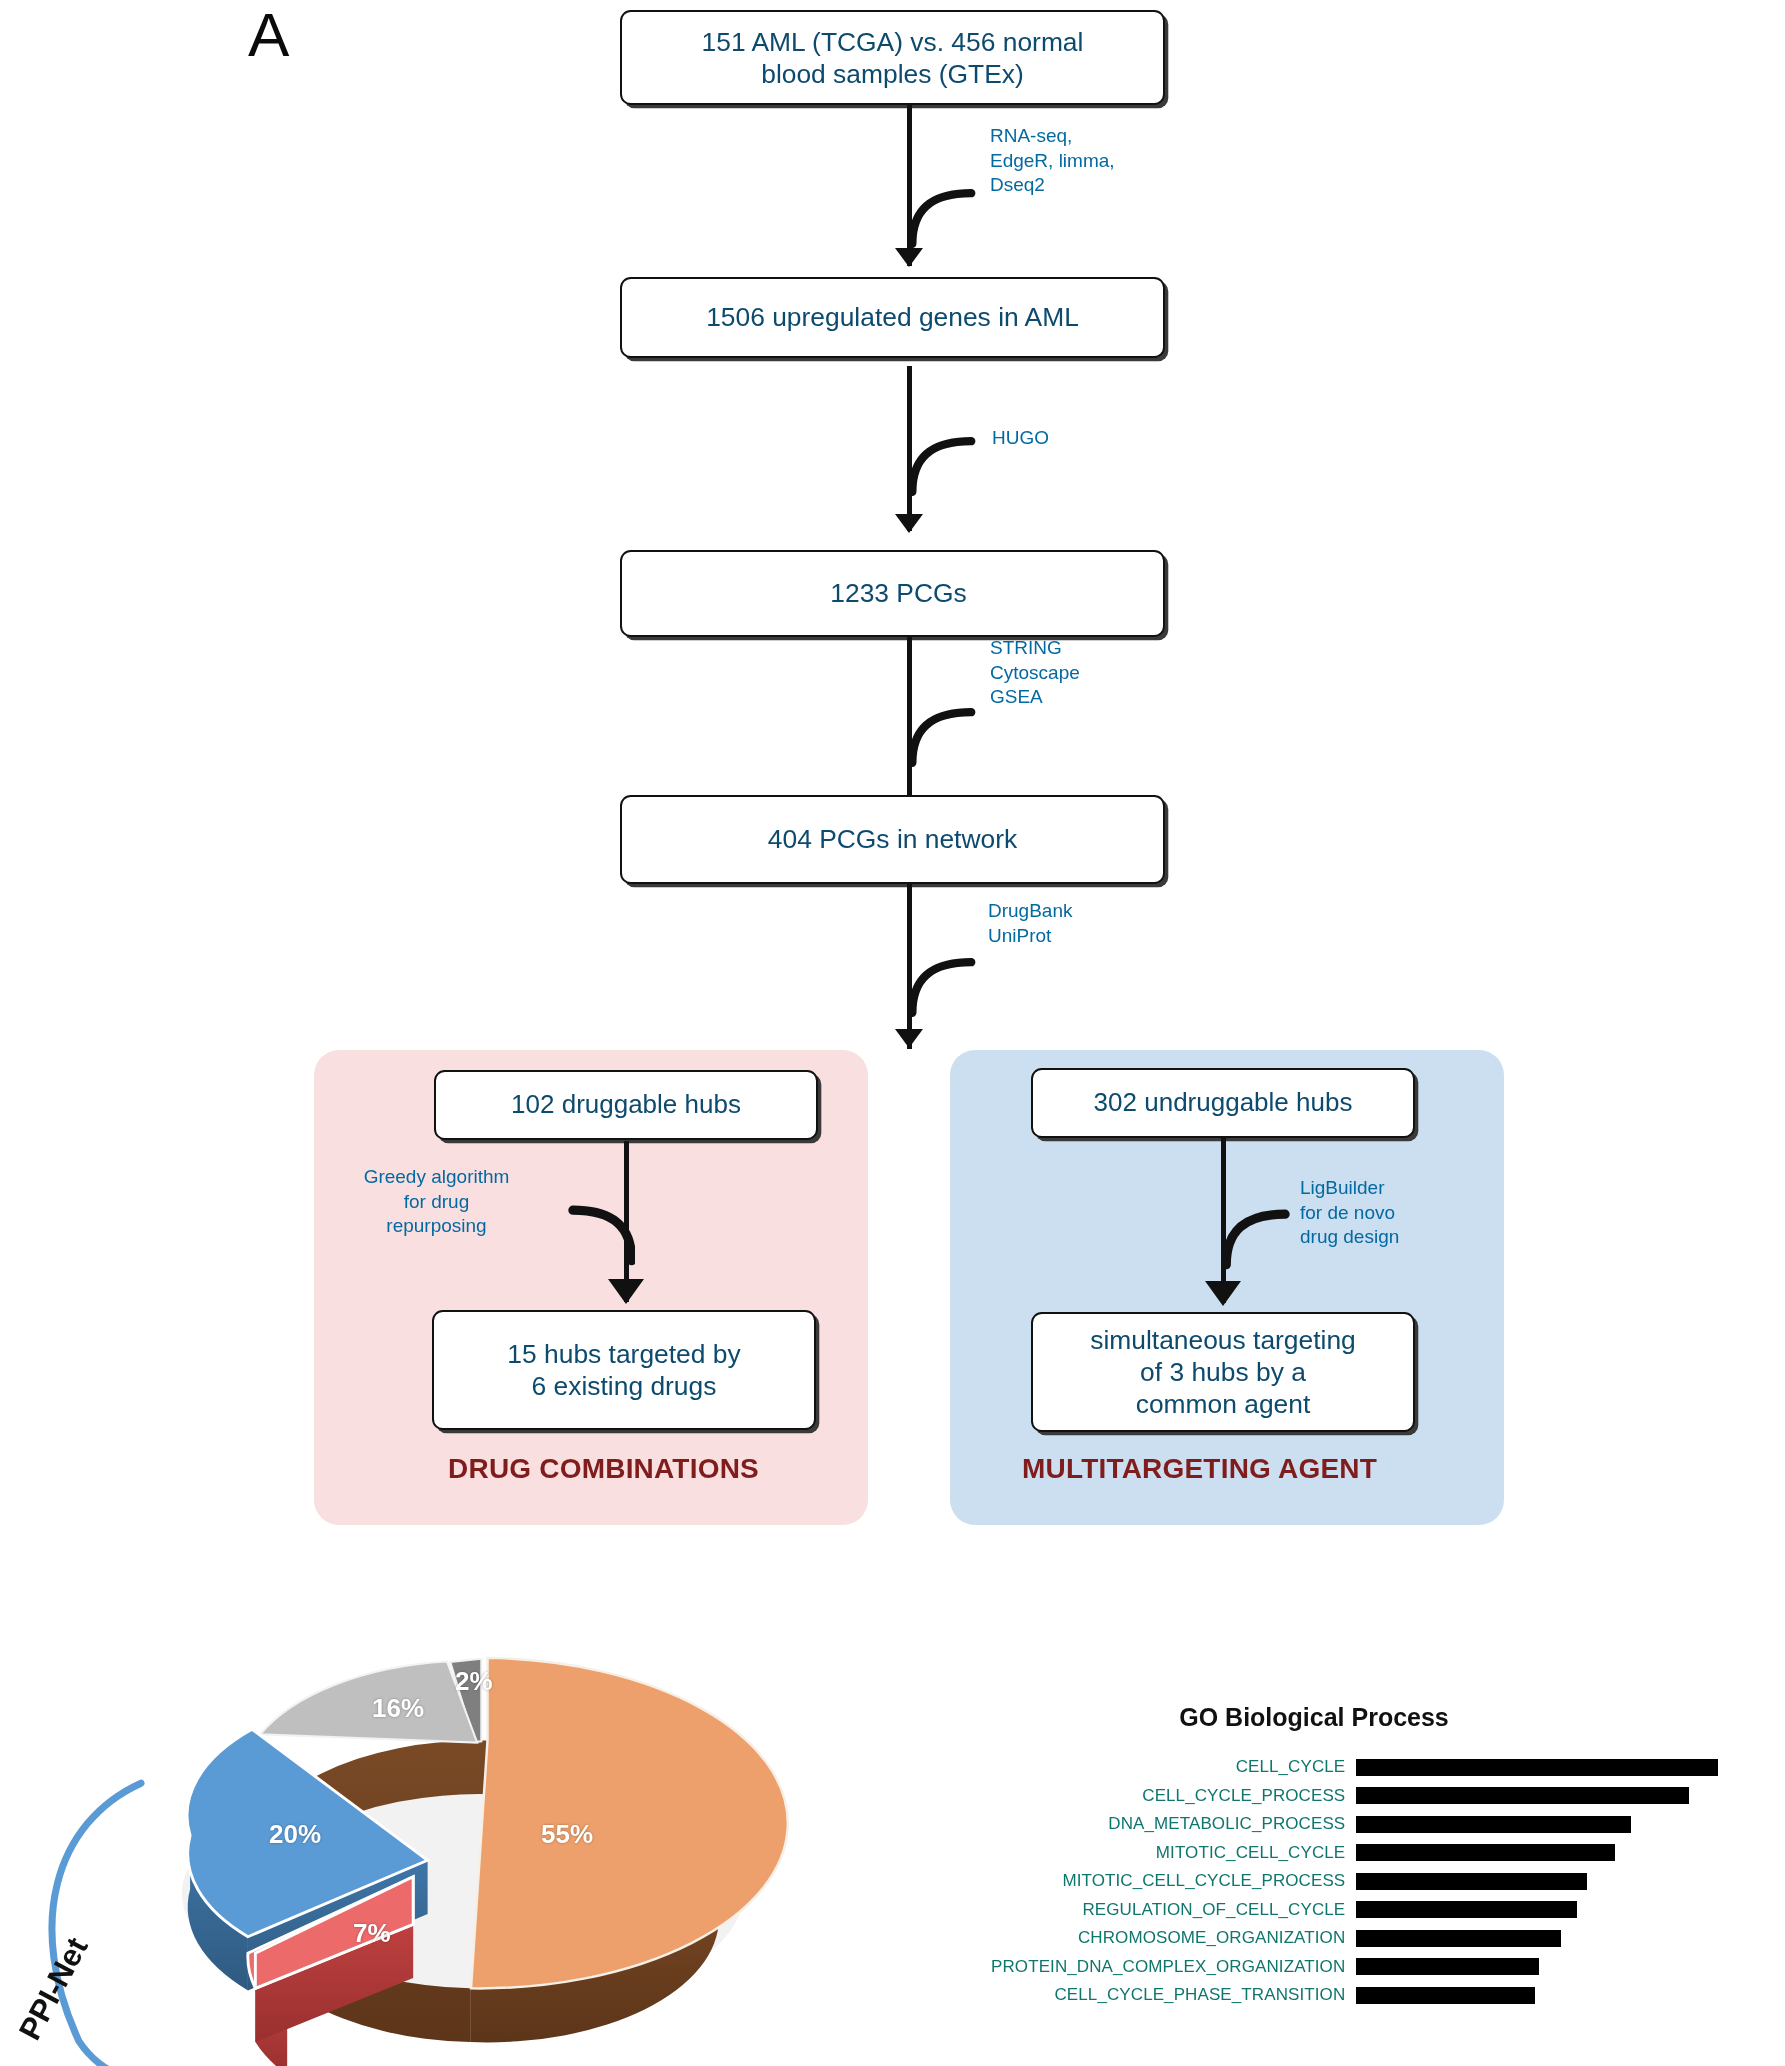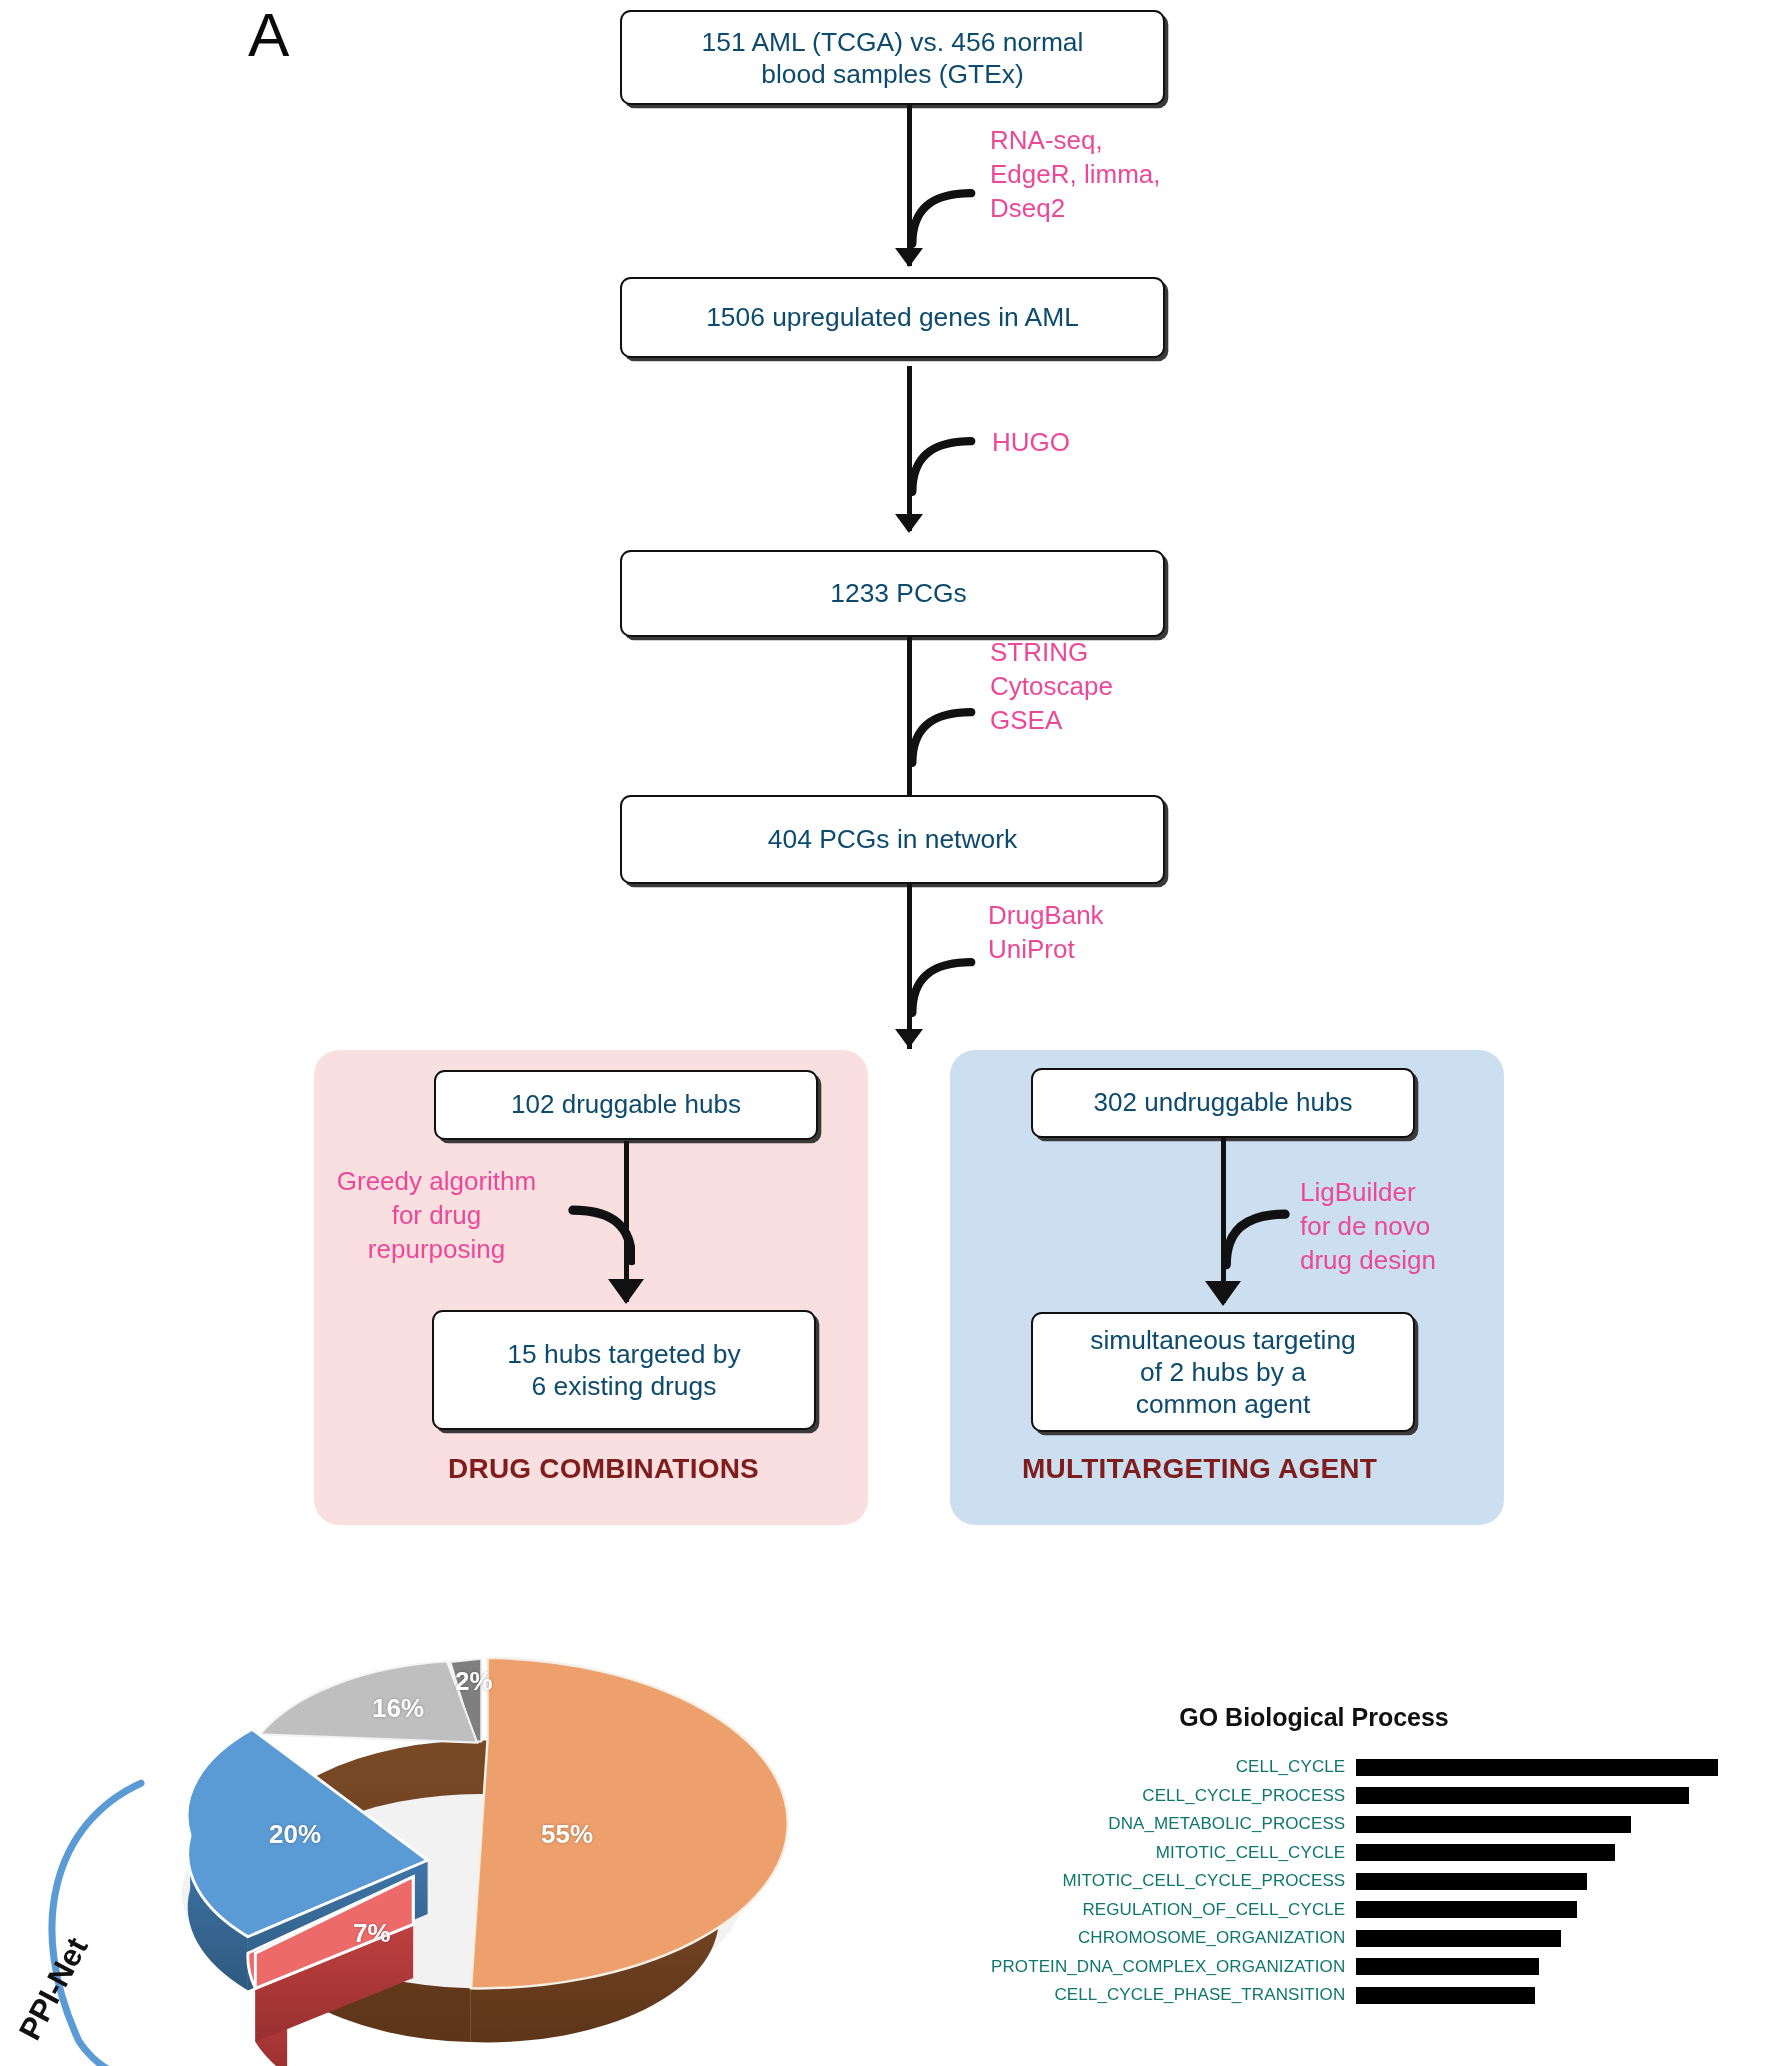--- a/index.html
+++ b/index.html
@@ -38,21 +38,21 @@
     border-left:18px solid transparent;
     border-right:18px solid transparent;
     border-top:25px solid #111;
   }
 
   
   .hook { position:absolute; }
   .hook svg { display:block; }
 
   .sidelabel {
-    position:absolute; font-size:26px; line-height:1.30; color:#ec4899;
+    position:absolute; font-size:19px; line-height:1.30; color:#0369a1;
     white-space:pre-line;
   }
 
   
   .cpanel { position:absolute; border-radius:25px; }
   #pink-panel { background:#fadfe0; }
   #blue-panel { background:#ccdff0; }
 
   .cpanel-title {
     position:absolute; font-size:28px; font-weight:700; letter-spacing:0.2px;
@@ -188,21 +188,21 @@
     <svg width="87" height="87" viewBox="0 0 210 210">
         <path d="M8 190 C 8 110, 50 68, 150 68" fill="none" stroke="#111" stroke-width="22" stroke-linecap="round"></path>
       </svg>
   </div>
   <div class="sidelabel" style="left:1300px; top:1176px;">LigBuilder
 for de novo
 drug design</div>
 
   <div class="fbox" style="left:1031px; top:1312px; width:384px; height:120px;">
     <span style="white-space:pre-line;">simultaneous targeting
-of 2 hubs by a
+of 3 hubs by a
 common agent</span>
   </div>
   <div class="cpanel-title" style="left:950px; top:1453px; width:474px;">MULTITARGETING AGENT</div>
 </div>
 
 <div id="panel-b">
 
   <div id="pie-wrap">
     <svg width="694" height="463" viewBox="0 0 1680 1120">
       <defs>

